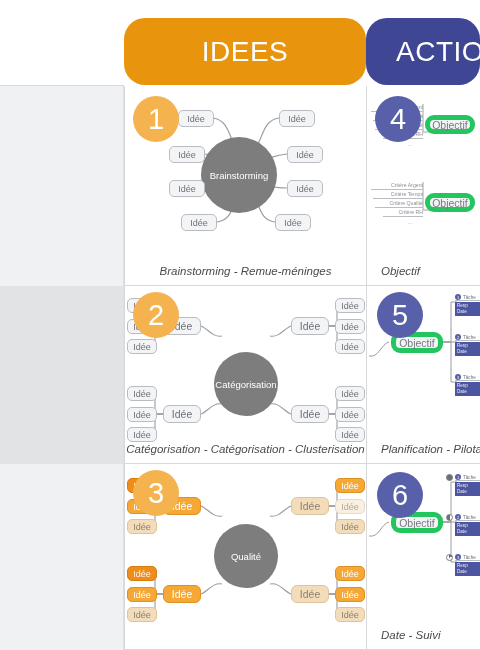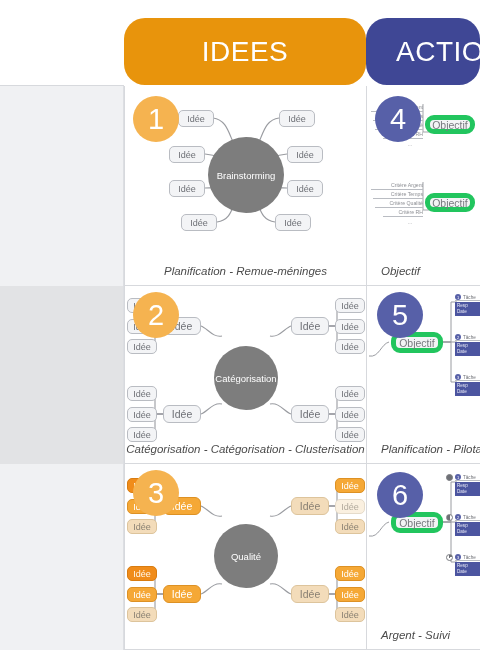--- a/index.html
+++ b/index.html
@@ -228,21 +228,21 @@
               <path d="M162,68 C142,70 142,76 130,80"></path>
               <path d="M162,102 C142,102 142,98 130,94"></path>
               <path d="M150,136 C132,134 136,114 124,104"></path>
             </g>
           </svg>
 
           <div class="badge orange" style="left:8px; top:10px;">
             <span>1</span>
           </div>
 
-          <div class="hub" style="left:83px; top:51px; width:76px; height:76px;">
+          <div class="hub" style="left:76px; top:51px; width:76px; height:76px;">
             <span>Brainstorming</span>
           </div>
 
           <div class="node" style="left:53px; top:24px; width:36px; height:17px;">
               <span>Idée</span>
             </div>
           <div class="node" style="left:44px; top:60px; width:36px; height:17px;">
               <span>Idée</span>
             </div>
           <div class="node" style="left:44px; top:94px; width:36px; height:17px;">
@@ -258,21 +258,21 @@
           <div class="node" style="left:162px; top:60px; width:36px; height:17px;">
               <span>Idée</span>
             </div>
           <div class="node" style="left:162px; top:94px; width:36px; height:17px;">
               <span>Idée</span>
             </div>
           <div class="node" style="left:150px; top:128px; width:36px; height:17px;">
               <span>Idée</span>
             </div>
         </div>
-        <div class="caption">Planification - Remue-méninges</div>
+        <div class="caption">Brainstorming - Remue-méninges</div>
       </div>
 
       <div class="cell right">
         <div class="mm">
           <svg width="113" height="200">
             <g fill="none" stroke="#9a9ca1" stroke-width="0.9">
               <path d="M56,18 L56,46"></path>
               <path d="M56,46 L63,46"></path>
               <path d="M56,24 L56,24"></path>
               <path d="M56,96 L56,124"></path>
@@ -333,21 +333,21 @@
               <path d="M204,128 L212,128 L212,108 L218,108"></path>
               <path d="M204,128 L218,128"></path>
               <path d="M204,128 L212,128 L212,148 L218,148"></path>
             </g>
           </svg>
 
           <div class="badge orange" style="left:8px; top:6px;">
             <span>2</span>
           </div>
 
-          <div class="hub" style="left:89px; top:60px; width:64px; height:64px;text-align:center;">
+          <div class="hub" style="left:89px; top:66px; width:64px; height:64px;text-align:center;">
             <span>Catégorisation</span>
           </div>
 
           <div class="node big" style="left:38px; top:31px; width:38px; height:18px;">
               <span>Idée</span>
             </div>
           <div class="node big" style="left:38px; top:119px; width:38px; height:18px;">
               <span>Idée</span>
             </div>
 
@@ -591,18 +591,18 @@
             <div class="task-title">
               <span class="num-chip">3</span>
               <span>Tâche</span>
             </div>
             <div class="task-body">
               <div>Resp</div>
               <div>Date</div>
             </div>
           </div>
         </div>
-        <div class="caption">Argent - Suivi</div>
+        <div class="caption">Date - Suivi</div>
       </div>
     </div>
 
   </div>
 </div>
 
 </body></html>

